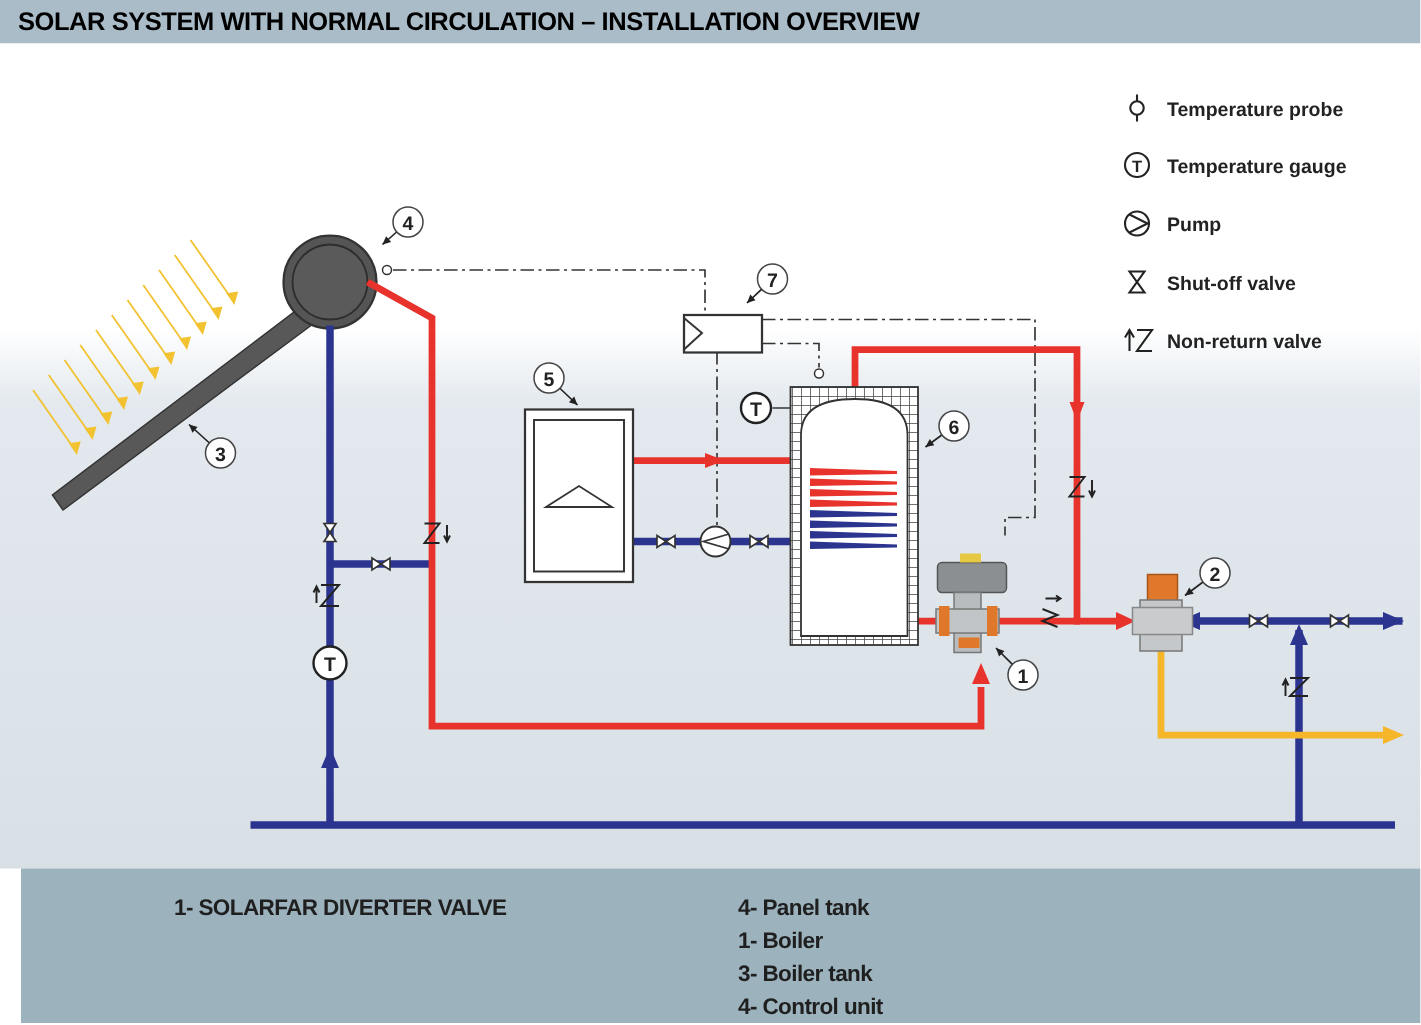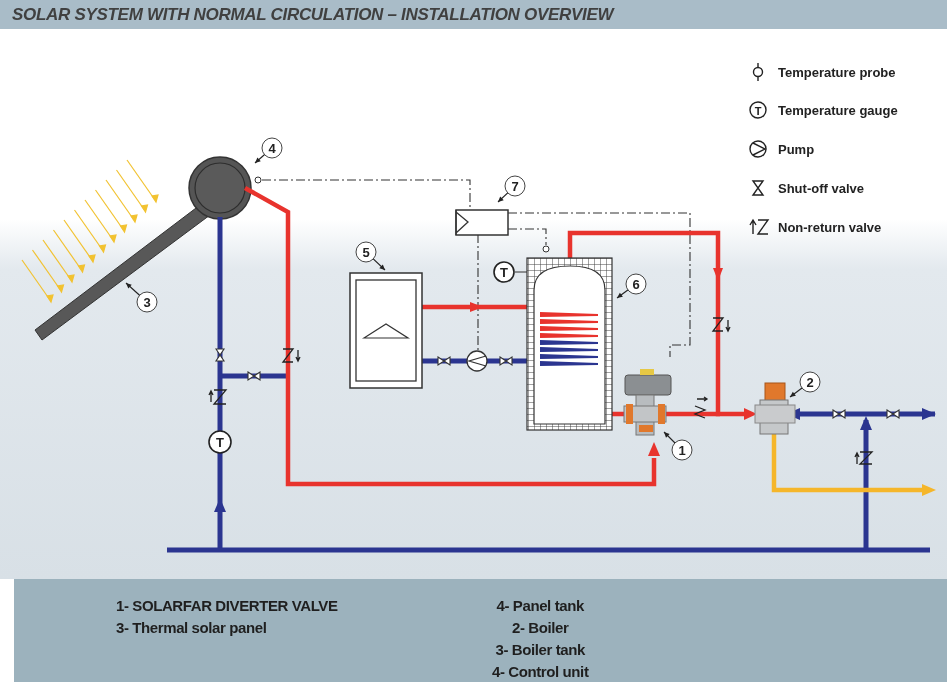--- a/index.html
+++ b/index.html
@@ -1,31 +1,31 @@
 <!DOCTYPE html>
 <html><head>
 <meta charset="utf-8">
 <style>
   html, body { margin:0; padding:0; }
   body { width:947px; height:683px; position:relative; overflow:hidden;
          background:#ffffff; font-family:"Liberation Sans", sans-serif; }
   .title-bar { position:absolute; left:0; top:0; width:947px; height:29px;
                background:#a9bcc8; }
   .title-text { position:absolute; left:12px; top:5px; font-size:17px; font-weight:bold;
-                color:#404040; letter-spacing:-0.3px; font-family:"Liberation Sans", sans-serif;font-style:italic; }
+                color:#000000; letter-spacing:-0.3px; font-family:"Liberation Sans", sans-serif; }
   .canvas { position:absolute; left:0; top:29px; width:947px; height:550px;
             background:linear-gradient(#ffffff 0px, #ffffff 190px, #e3e9ee 240px, #d8e0e6 550px); }
   svg.diagram { position:absolute; left:0; top:0; width:947px; height:683px; }
   .footer { position:absolute; left:14px; top:579px; width:933px; height:103px;
             background:#9cb2bd; }
   .footer-col { position:absolute; top:16px; font-size:15px; font-weight:bold; color:#1f1f1f;
                 line-height:22px; font-family:"Liberation Sans", sans-serif; letter-spacing:-0.4px; }
   .footer-col div { white-space:nowrap; }
   .col1 { left:102px; }
-  .col2 { left:478px;text-align:center; }
+  .col2 { left:478px; }
   .legend-label { font-family:"Liberation Sans", sans-serif; font-size:13px; font-weight:bold; fill:#222; }
   .callout-num { font-family:"Liberation Sans", sans-serif; font-size:13px; font-weight:bold; fill:#222; }
 </style>
 </head>
 <body>
 
 <div class="title-bar">
   <div class="title-text">SOLAR SYSTEM WITH NORMAL CIRCULATION – INSTALLATION OVERVIEW</div>
 </div>
 
@@ -304,21 +304,20 @@
           <path d="M753,234 V221 M750,225 L753,220 L756,225"></path>
         </g>
         <text x="778" y="232" class="legend-label">Non-return valve</text>
       </g>
     </g>
 </svg>
 
 <div class="footer">
   <div class="footer-col col1">
     <div>1- SOLARFAR DIVERTER VALVE</div>
-    <div>3- Thermal solar panel</div>
   </div>
   <div class="footer-col col2">
     <div>4- Panel tank</div>
-    <div>2- Boiler</div>
+    <div>1- Boiler</div>
     <div>3- Boiler tank</div>
     <div>4- Control unit</div>
   </div>
 </div>
 
 </body></html>

